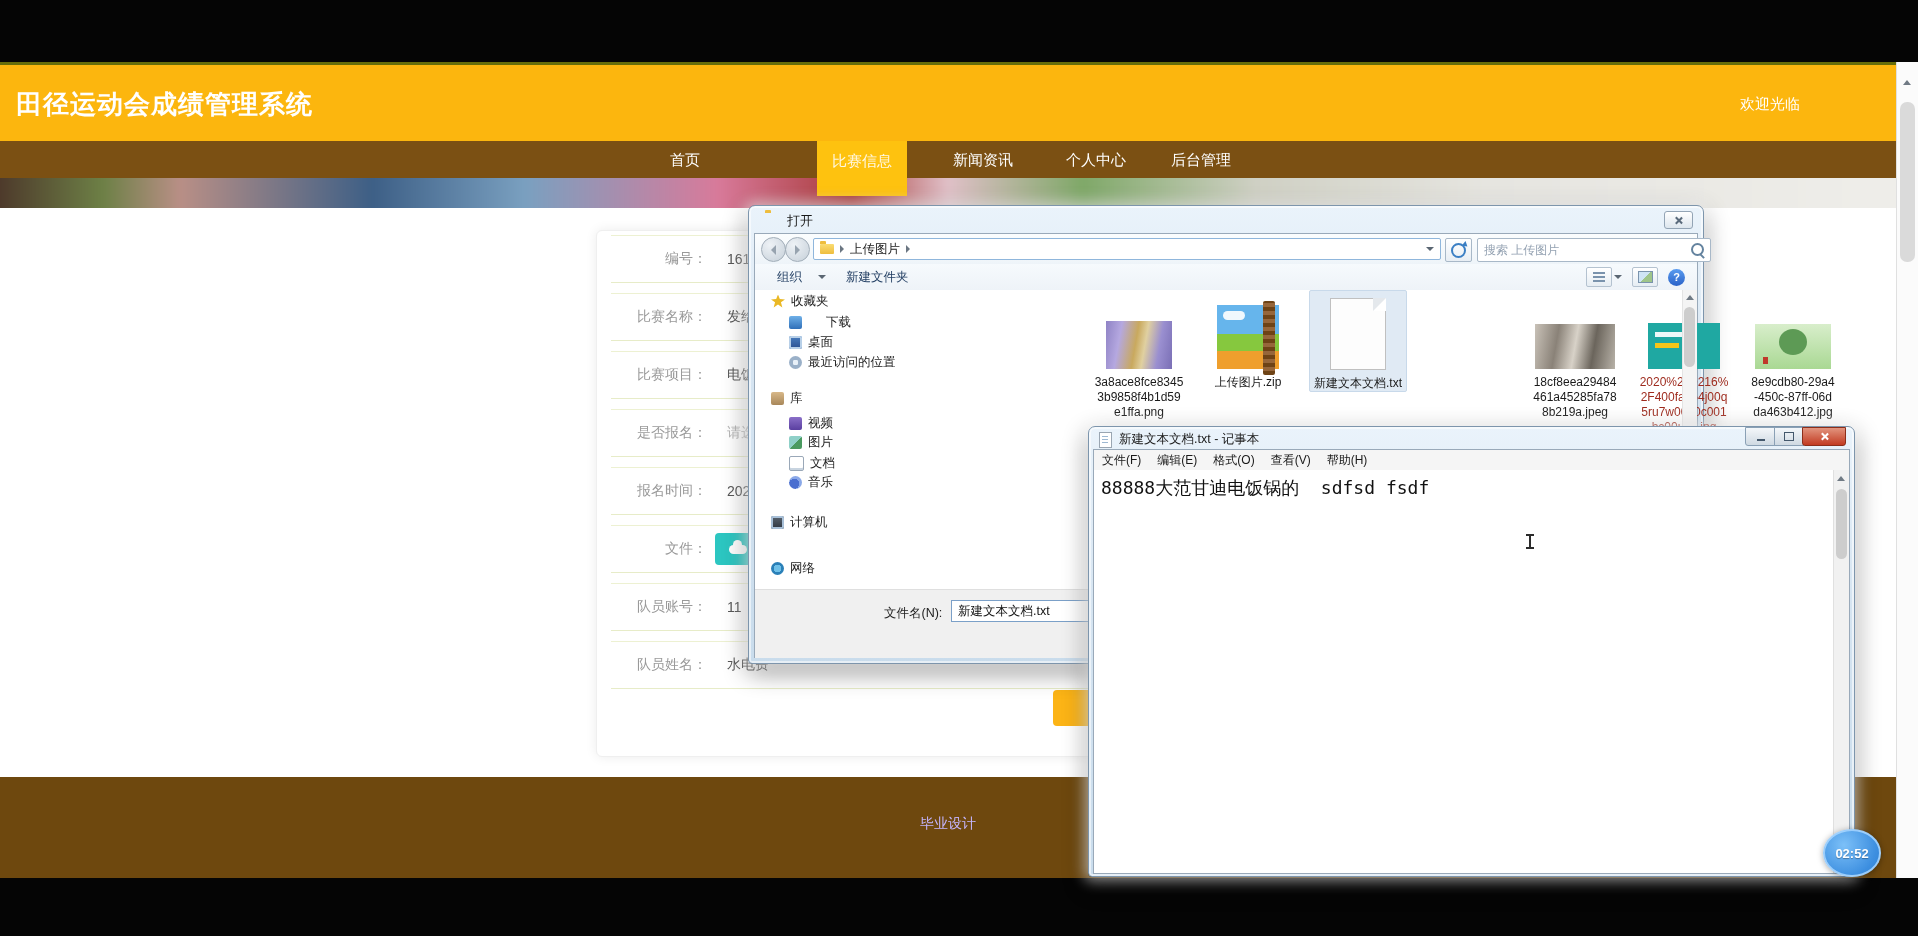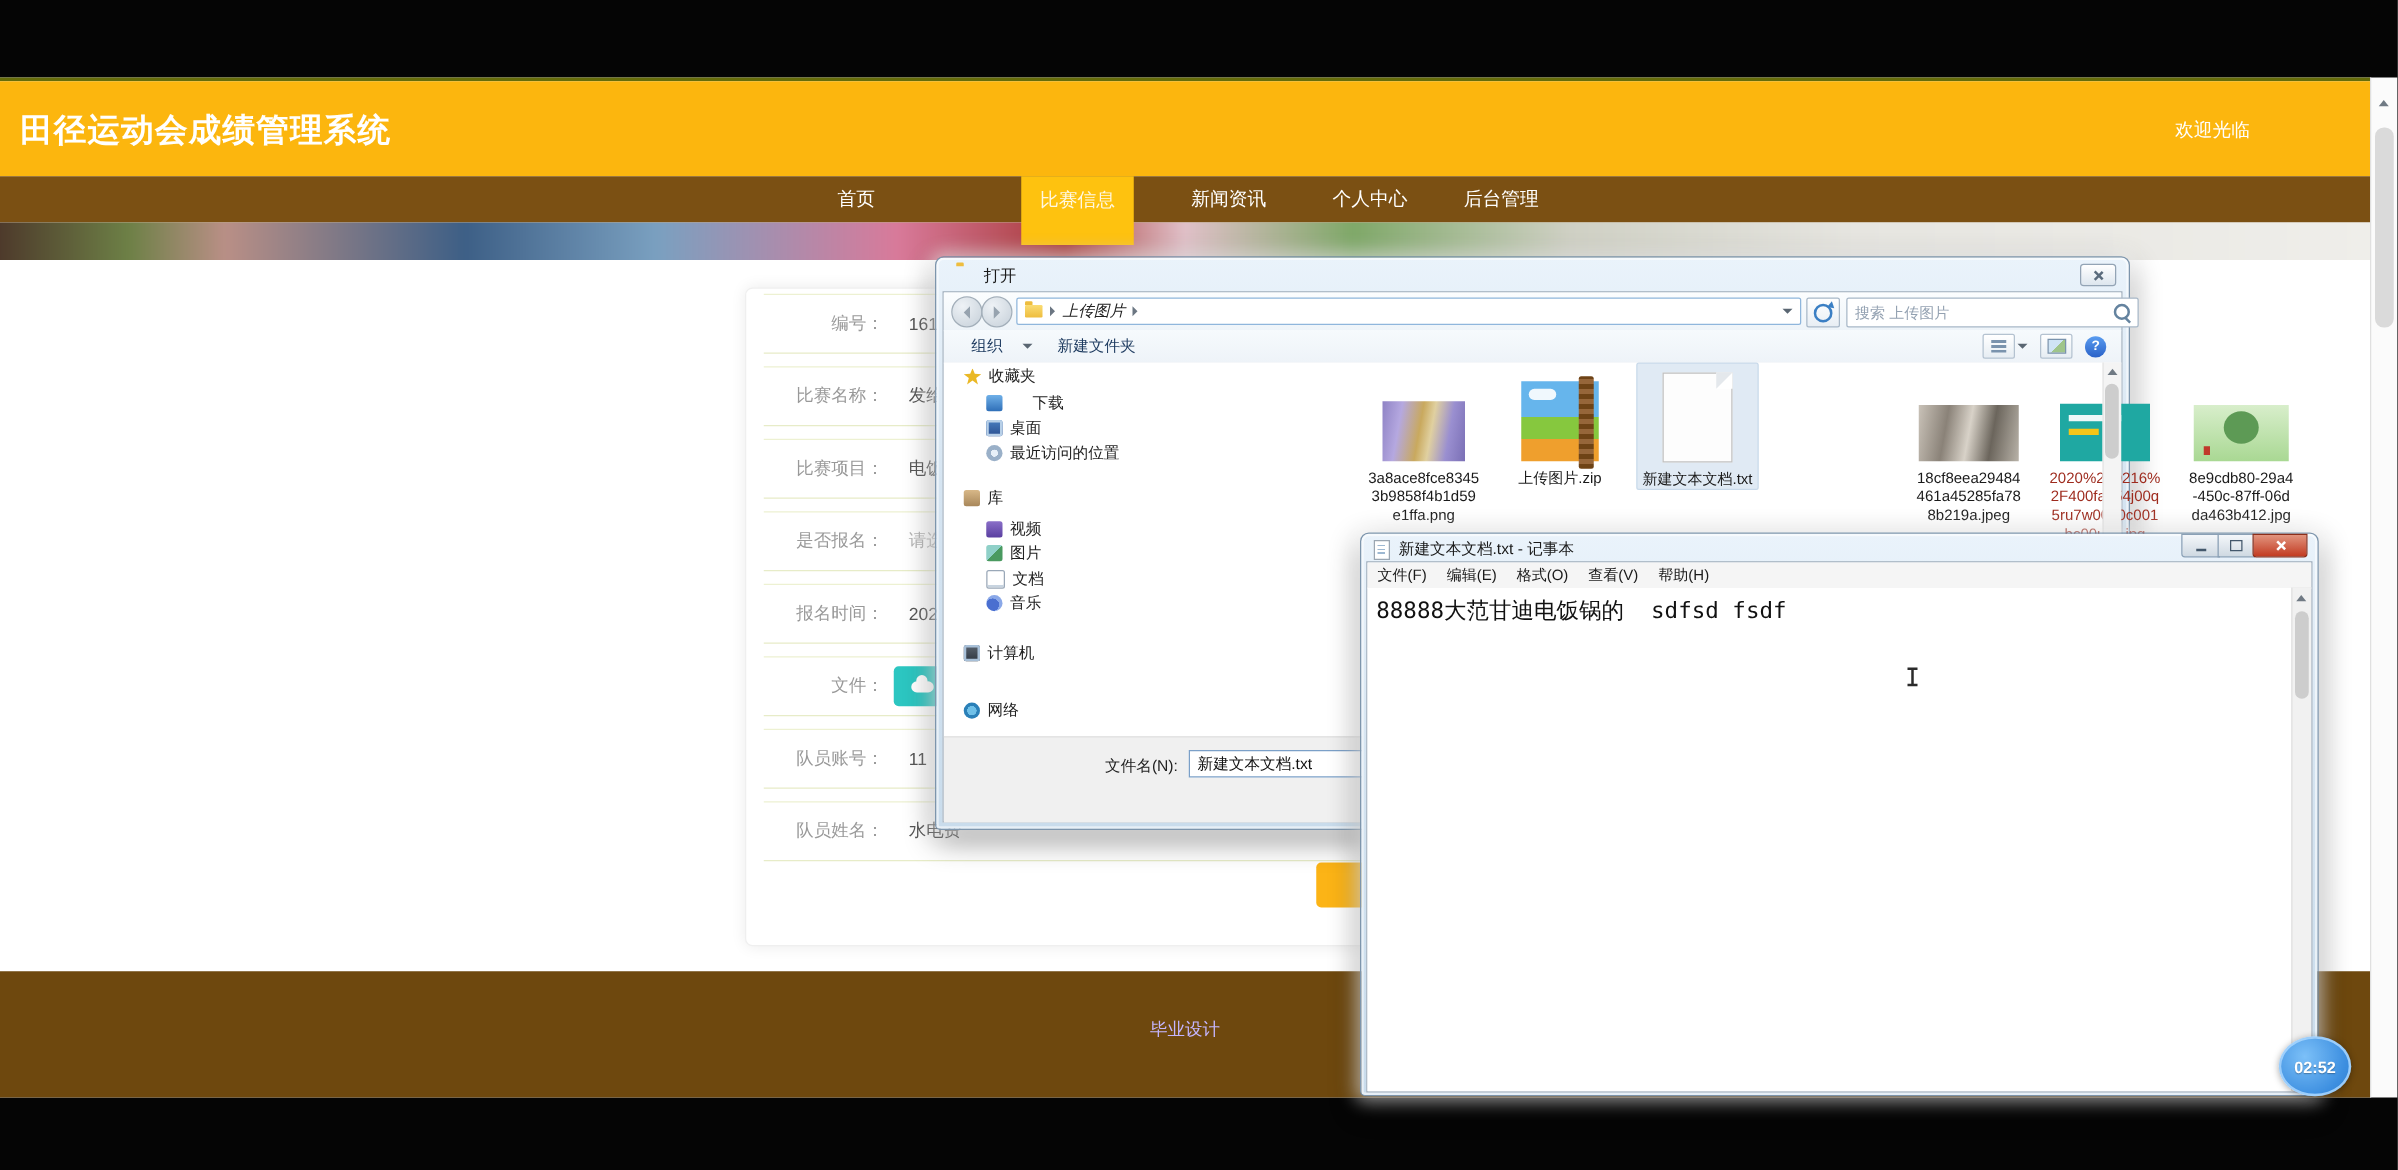--- a/index.html
+++ b/index.html
@@ -52,21 +52,21 @@
   .aero-btn{position:absolute;width:27px;height:16px;border:1px solid #93a4b5;border-radius:3px;
       background:linear-gradient(#ffffff,#dde6ee);display:flex;align-items:center;justify-content:center;cursor:pointer;}
   .xglyph{position:relative;width:9px;height:9px;}
   .xglyph::before,.xglyph::after{content:'';position:absolute;left:4px;top:0;width:1.6px;height:9px;background:#5a6b7c;}
   .xglyph::before{transform:rotate(45deg);} .xglyph::after{transform:rotate(-45deg);}
 
   .addr-row{position:absolute;left:0;top:0;width:100%;height:30px;background:linear-gradient(#fbfdfe,#eef4f9);border-bottom:1px solid #e4eaf0;}
   .navcirc{position:absolute;top:3px;width:23px;height:23px;border-radius:50%;border:1px solid #a2aeb9;
       background:radial-gradient(circle at 35% 30%,#eef2f6,#c6d0d9);display:flex;align-items:center;justify-content:center;cursor:pointer;}
   .addr-bar{position:absolute;left:58px;top:4px;width:628px;height:22px;background:#fff;border:1px solid #8fb6dc;border-radius:2px;
-      display:flex;align-items:center;gap:6px;padding:0 6px;box-sizing:border-box;cursor:text;font-style:italic;}
+      display:flex;align-items:center;gap:6px;padding:0 6px;box-sizing:border-box;cursor:text;}
   .addr-text{font-size:12.5px;color:#222;}
   .folder{width:14px;height:10px;background:linear-gradient(#fadc73,#eebd3e);border-radius:1px;position:relative;flex:0 0 14px;}
   .folder::before{content:'';position:absolute;top:-3px;left:0;width:6px;height:3px;background:#eebd3e;border-radius:1px 1px 0 0;}
   .tri-r{width:0;height:0;border-left:4px solid #6b7682;border-top:4px solid transparent;border-bottom:4px solid transparent;}
   .tri-d{width:0;height:0;border-top:4px solid #5a6672;border-left:4px solid transparent;border-right:4px solid transparent;}
   .tri-u{width:0;height:0;border-bottom:5px solid #707a84;border-left:4px solid transparent;border-right:4px solid transparent;}
   .tri-l{width:0;height:0;border-right:5px solid #97a3af;border-top:5px solid transparent;border-bottom:5px solid transparent;}
   .tri-r2{width:0;height:0;border-left:5px solid #97a3af;border-top:5px solid transparent;border-bottom:5px solid transparent;}
   .spacer{flex:1;}
   .refresh-btn{position:absolute;left:690px;top:4px;width:25px;height:22px;background:linear-gradient(#fff,#e8eef4);

